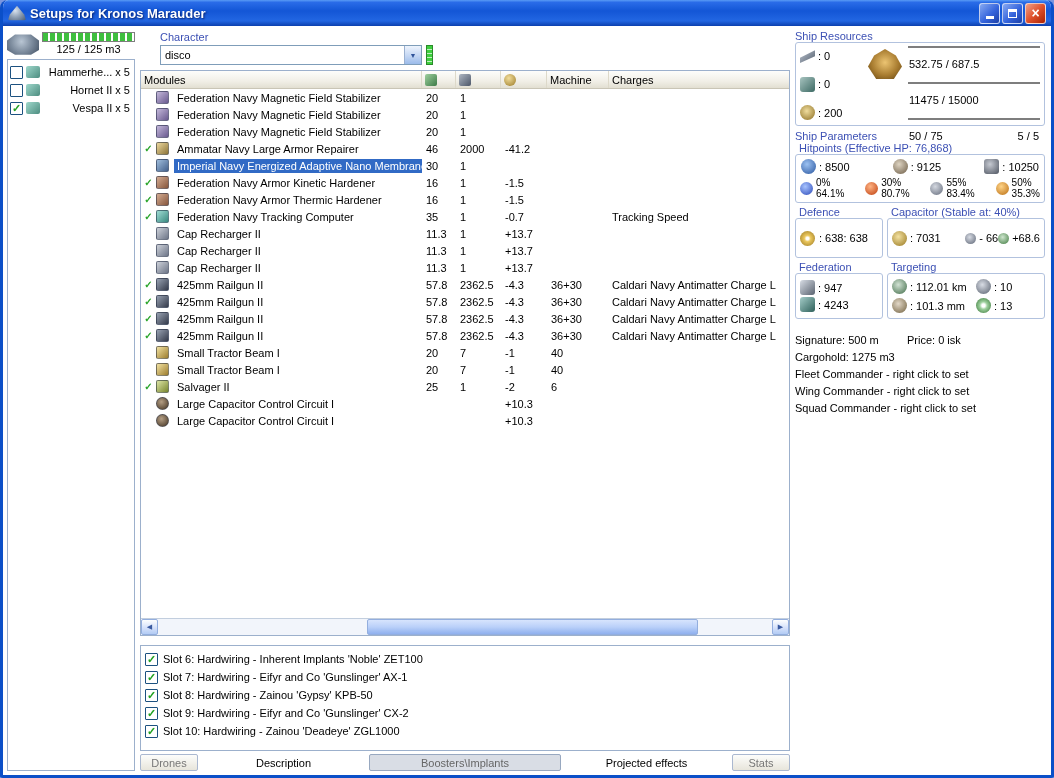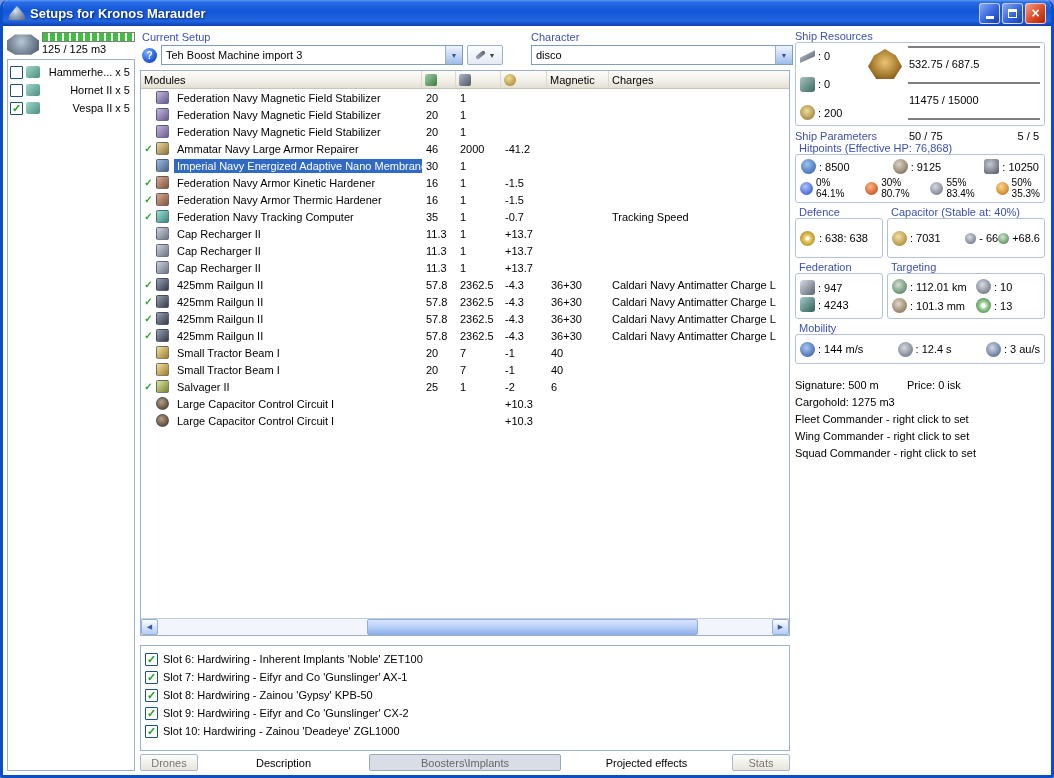--- a/index.html
+++ b/index.html
@@ -33,21 +33,21 @@
   
   .left-panel { width:128px; flex:0 0 128px; display:flex; flex-direction:column; }
   .db-head { display:flex; gap:3px; padding:2px 0 3px 0; align-items:flex-start; }
   .drone-bay-icon { width:32px; height:24px; border-radius:3px;
     background:radial-gradient(circle at 45% 40%, #b9c6d4 0%, #79889a 50%, #3e4c5e 100%);
     clip-path:polygon(0 35%,25% 10%,75% 10%,100% 35%,100% 75%,75% 95%,25% 95%,0 75%); }
   .db-bar-wrap { flex:1; }
   .seg-bar { height:10px; border:1px solid #7e7e7e; background:#fff; overflow:hidden; }
   .seg-fill { height:100%; background:repeating-linear-gradient(90deg,#3fbf3f 0 5px,#fff 5px 7px); }
   .fill-100 { width:100%; } .fill-77 { width:77%; } .fill-76 { width:76%; } .fill-67 { width:67%; }
-  .db-cap { text-align:left; padding-top:1px; }
+  .db-cap { text-align:center; padding-top:1px; }
   .drone-list { flex:1; border:1px solid #9cb0cc; background:#fff; padding:3px 2px; }
   .drone-item { display:flex; align-items:center; gap:3px; height:18px;text-align:right; }
   .cb { width:13px; height:13px; flex:0 0 13px; border:1px solid #1c5180; background:#fff; border-radius:1px;
     display:flex; align-items:center; justify-content:center; }
   .cb-check { display:none; color:#21a121; font-weight:bold; font-size:11px; line-height:1; }
   .cb.checked .cb-check { display:block; }
   .d-icon { width:14px; height:12px; flex:0 0 14px; border-radius:2px;
     background:linear-gradient(135deg,#9fd8cc 0%,#4d8d80 100%); }
   .d-name { flex:1; white-space:nowrap; overflow:hidden; }
   .d-qty { padding-right:2px; }
@@ -249,34 +249,20 @@
             <span class="d-icon"></span>
             <span class="d-name">Vespa II</span>
             <span class="d-qty">x 5</span>
           </div>
         </div>
     </div>
 
     <div class="mid-panel">
 
       <div class="setup-row">
-        <div class="ctl-group">
-          <div class="group-label">Current Setup</div>
-          <div class="controls">
-            <span class="help-icon">?</span>
-            <div class="combo setup">
-              <span class="combo-text">Teh Boost Machine import 3</span>
-              <span class="combo-btn">▼</span>
-            </div>
-            <span class="tool-btn">
-              <span class="wrench-icon"></span>
-              <span class="dd-arrow">▼</span>
-            </span>
-          </div>
-        </div>
         <div class="ctl-group" style="margin-left:18px;">
           <div class="group-label">Character</div>
           <div class="controls">
             <div class="combo char">
               <span class="combo-text">disco</span>
               <span class="combo-btn">▼</span>
             </div>
             <span class="char-indicator"></span>
           </div>
         </div>
@@ -287,21 +273,21 @@
           <span class="h-cell h-modules">Modules</span>
           <span class="h-cell">
               <span class="h-icon cpu-col-icon"></span>
             </span>
           <span class="h-cell">
               <span class="h-icon pg-col-icon"></span>
             </span>
           <span class="h-cell">
               <span class="h-icon cap-col-icon"></span>
             </span>
-          <span class="h-cell">Magnetic</span>
+          <span class="h-cell">Machine</span>
           <span class="h-cell" style="border-right:none;">Charges</span>
         </div>
         <div class="mt-body">
 
             <div class="m-row tgrid">
               <span class="m-mark none">✓</span>
               <span class="m-icon stab"></span>
               <span class="m-name none">Federation Navy Magnetic Field Stabilizer</span>
               <span class="m-num">20</span>
               <span class="m-num">1</span>
@@ -752,37 +738,20 @@
                   <span>: 101.3 mm</span>
                 </span>
               <span class="hp-item">
                   <span class="picon sensor-icon"></span>
                   <span>: 13</span>
                 </span>
             </div>
           </div>
         </div>
 
-        <div class="sp-sub">
-          <div class="group-label sm">Mobility</div>
-          <div class="gbox mob-box">
-            <span class="hp-item">
-                <span class="picon speed-icon"></span>
-                <span>: 144 m/s</span>
-              </span>
-            <span class="hp-item">
-                <span class="picon align-icon"></span>
-                <span>: 12.4 s</span>
-              </span>
-            <span class="hp-item">
-                <span class="picon warp-icon"></span>
-                <span>: 3 au/s</span>
-              </span>
-          </div>
-        </div>
       </div>
 
       <div class="rp-footer">
         <div class="sig-row">
           <span class="sig">Signature: 500 m</span>
           <span>Price: 0 isk</span>
         </div>
         <div>Cargohold: 1275 m3</div>
         <div>Fleet Commander - right click to set</div>
         <div>Wing Commander - right click to set</div>

